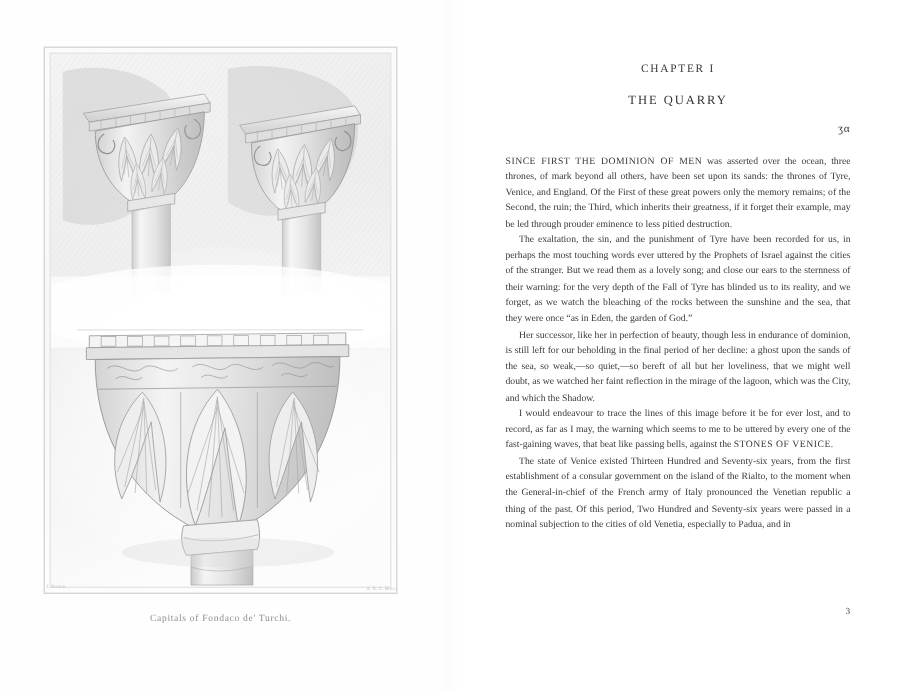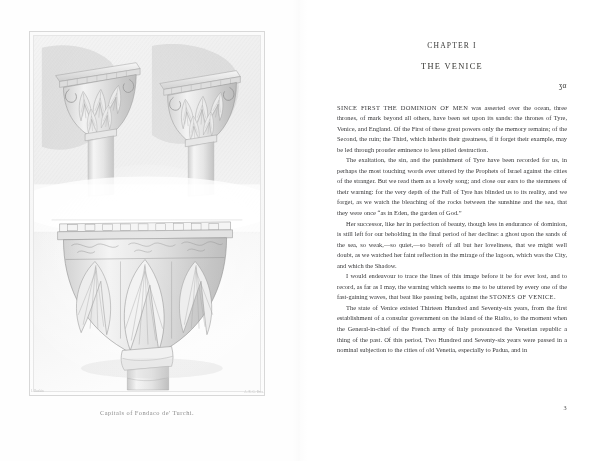--- a/index.html
+++ b/index.html
@@ -380,21 +380,21 @@
     <div class="plate-credit right">A. R. G. Bros.</div>
 
     <div class="plate-caption">Capitals of Fondaco de' Turchi.</div>
   </div>
 
   <div class="page-right">
     <div class="textblock">
 
       <div class="chapter-num">CHAPTER I</div>
 
-      <div class="chapter-title">THE VENICE</div>
+      <div class="chapter-title">THE QUARRY</div>
 
       <div class="ornament">ʒα</div>
 
       <div class="body-copy">
 
         <p>
           <span class="smallcaps">SINCE FIRST THE DOMINION OF MEN</span><span> was asserted over the ocean, three thrones, of mark beyond all others, have been set upon its sands: the thrones of Tyre, Venice, and England. Of the First of these great powers only the memory remains; of the Second, the ruin; the Third, which inherits their greatness, if it forget their example, may be led through prouder eminence to less pitied destruction.</span>
         </p>
 
         <p>The exaltation, the sin, and the punishment of Tyre have been recorded for us, in perhaps the most touching words ever uttered by the Prophets of Israel against the cities of the stranger. But we read them as a lovely song; and close our ears to the sternness of their warning: for the very depth of the Fall of Tyre has blinded us to its reality, and we forget, as we watch the bleaching of the rocks between the sunshine and the sea, that they were once “as in Eden, the garden of God.”</p>

